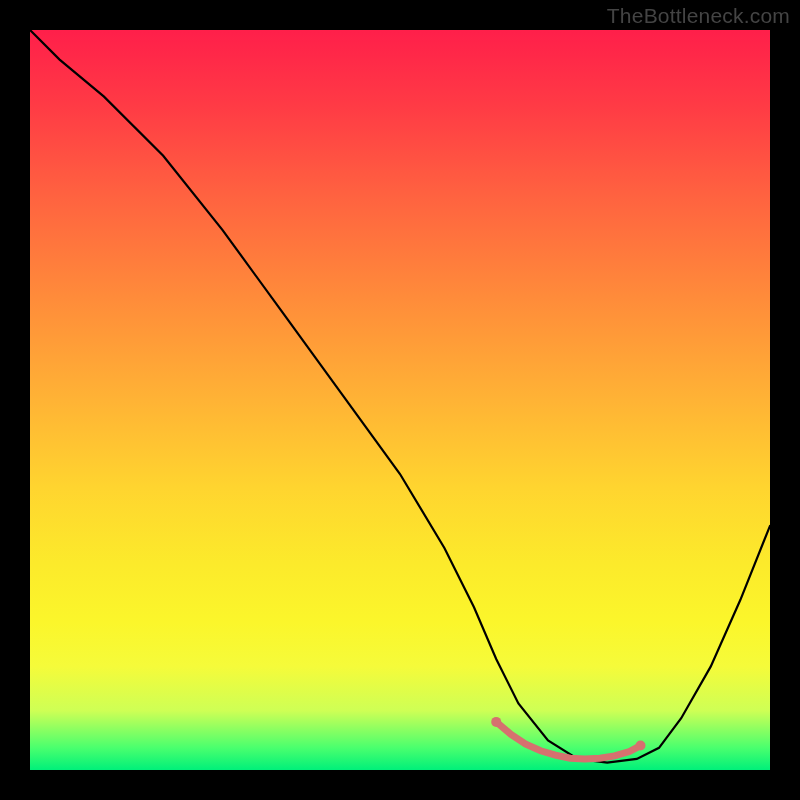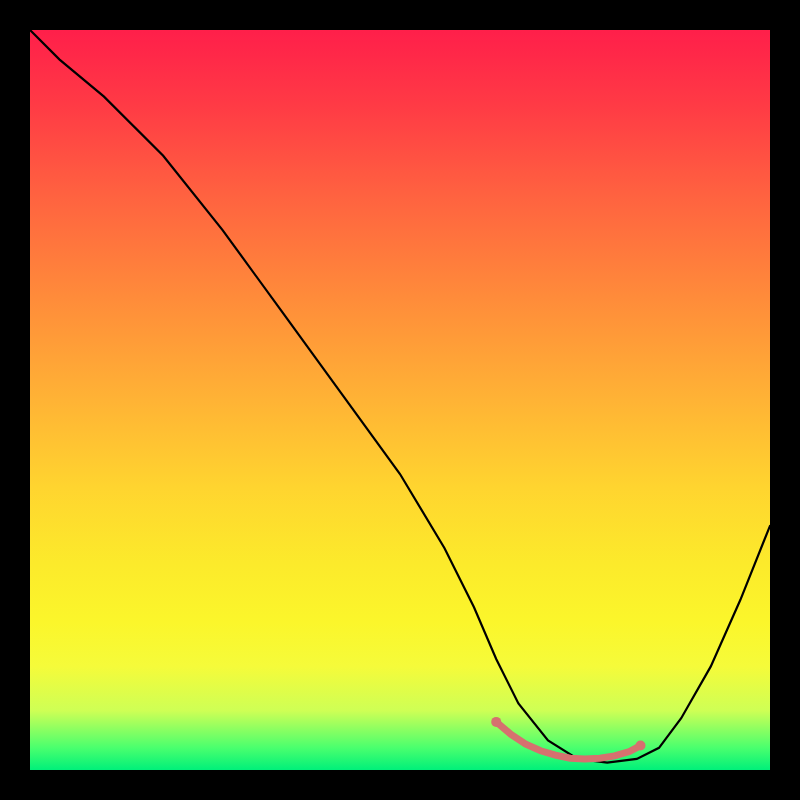--- a/index.html
+++ b/index.html
@@ -60,20 +60,21 @@
     inset: 0;
     width: 740px;
     height: 740px;
   }
 </style>
 </head>
 <body>
 
 <div class="outer">
 
+  <div class="watermark">TheBottleneck.com</div>
 
   <div class="plot-frame">
     <div class="gradient"></div>
 
     <svg class="curve" viewBox="0 0 740 740" preserveAspectRatio="none">
       <path id="main-curve" fill="none" stroke="#000" stroke-width="2.2" stroke-linecap="round" d="M0.00 0.00 L29.60 29.60 L74.00 66.60 L133.20 125.80 L192.40 199.80 L251.60 281.20 L310.80 362.60 L370.00 444.00 L414.40 518.00 L444.00 577.20 L466.20 629.00 L488.40 673.40 L518.00 710.40 L547.60 728.90 L577.20 732.60 L606.80 728.90 L629.00 717.80 L651.20 688.20 L680.80 636.40 L710.40 569.80 L740.00 495.80"></path>
       <path id="highlight-curve" fill="none" stroke="#d6716f" stroke-width="7" stroke-linecap="round" d="M466.20 691.90 L481.00 704.48 L495.80 714.10 L510.60 720.76 L525.40 725.20 L540.20 728.16 L555.00 728.90 L569.80 728.16 L584.60 725.94 L599.40 721.50 L610.50 715.58"></path>
       <g id="highlight-dots">
           <circle cx="466.20" cy="691.90" r="5" fill="#d6716f"></circle>
           <circle cx="610.50" cy="715.58" r="5" fill="#d6716f"></circle>

